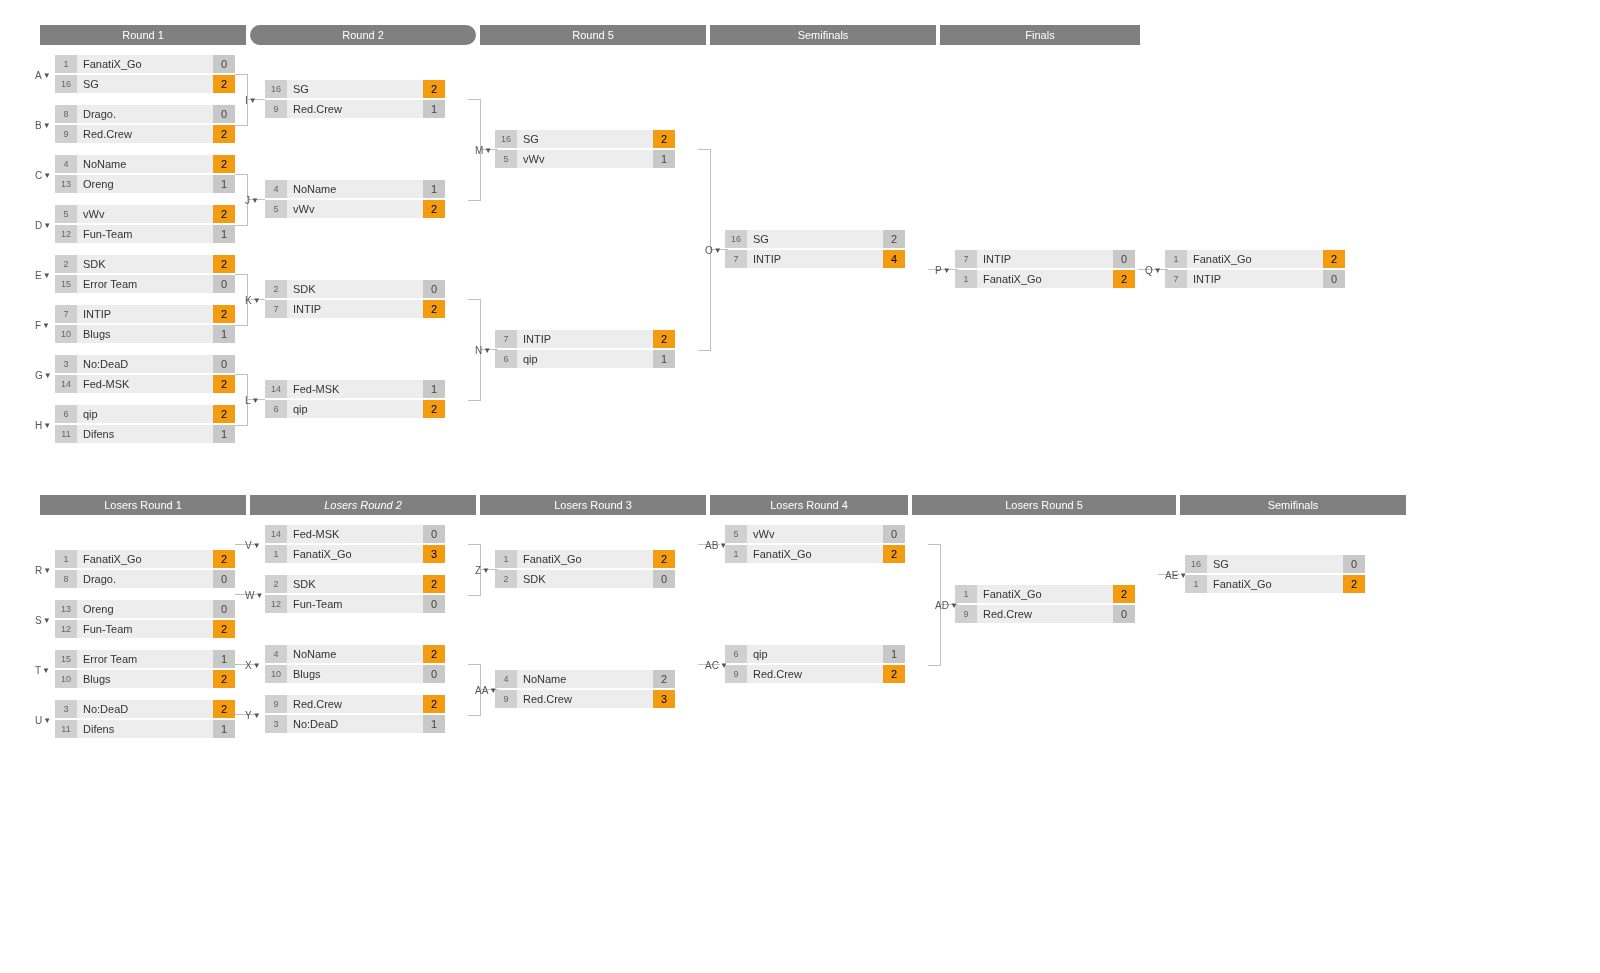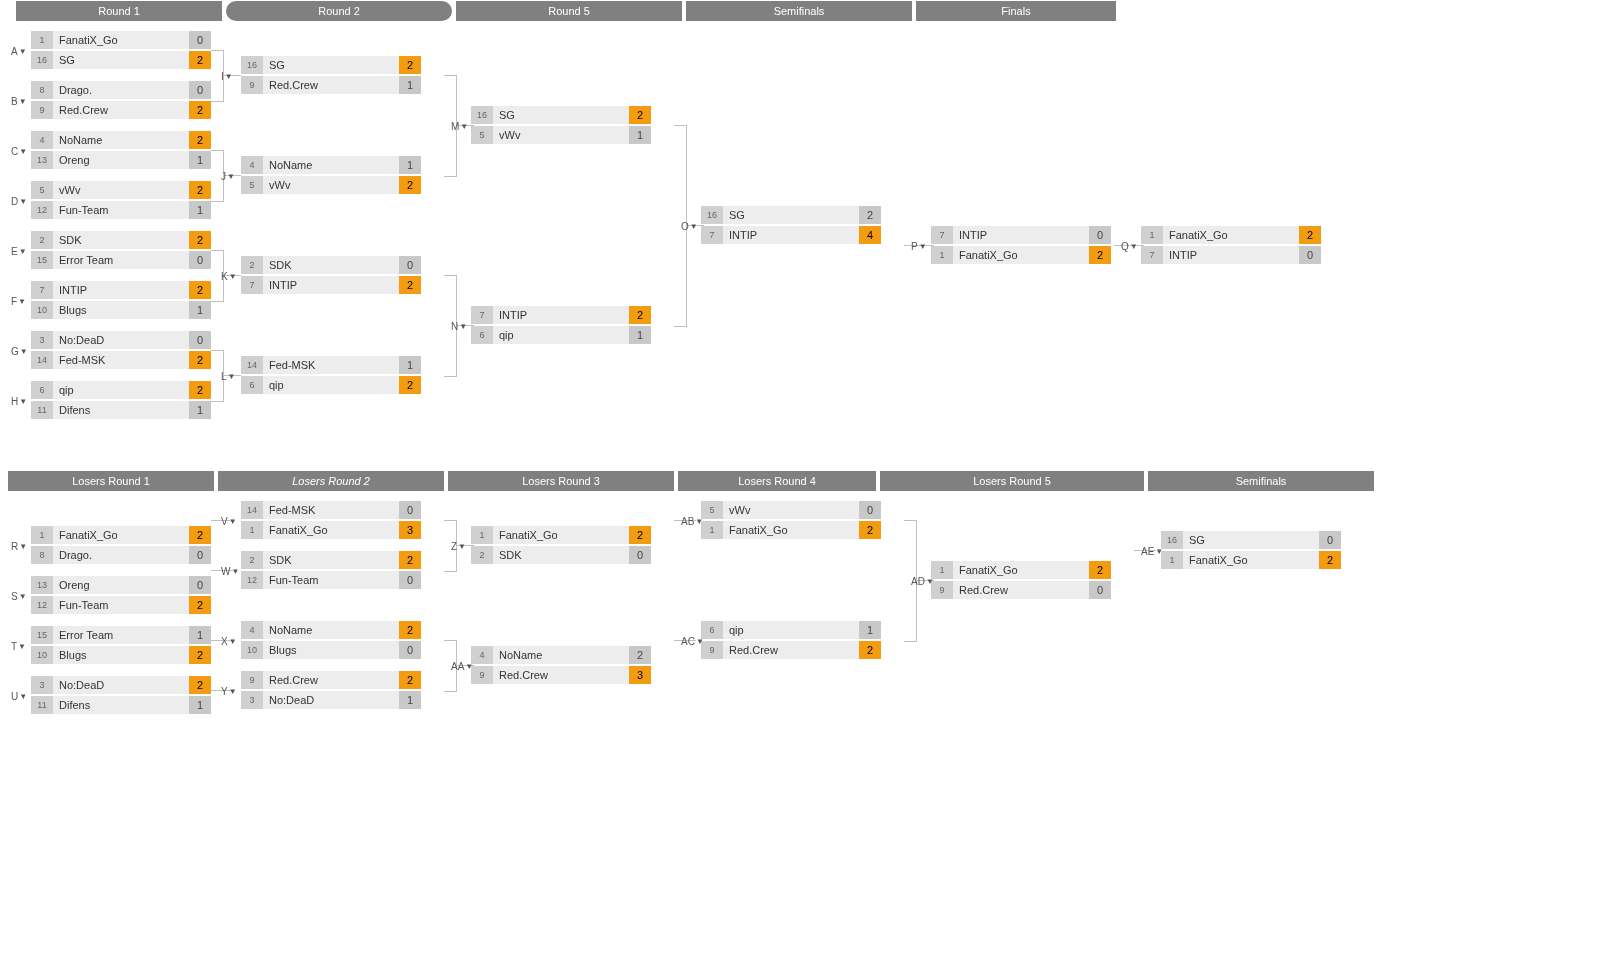--- a/index.html
+++ b/index.html
@@ -1,16 +1,16 @@
 <!DOCTYPE html>
 <html><head>
 <meta charset="utf-8">
 <style>
 body{margin:0;background:#fff;font-family:Arial,sans-serif;font-size:11px;color:#333}
-.wrap{padding:1px}
+.wrap{padding:25px}
 .section{margin-bottom:40px}
 .headers{display:flex;gap:4px;margin-bottom:10px}
 .hdr{background:#808080;color:#fff;text-align:center;padding:4px 0;font-size:11px;flex:0 0 auto}
 .bracket{position:relative}
 .match{position:absolute;width:180px}
 .mlabel{position:absolute;left:-20px;top:50%;transform:translateY(-50%);font-size:10px;color:#555;display:flex;align-items:center;gap:1px;cursor:pointer}
 .caret{font-size:8px}
 .row{display:flex;height:18px;margin-bottom:2px;align-items:stretch}
 .seed{width:22px;background:#d0d0d0;color:#666;font-size:9px;display:flex;align-items:center;justify-content:center}
 .team{flex:1;background:#ededed;padding:0 6px;display:flex;align-items:center;font-size:11px}
@@ -318,21 +318,21 @@
           <div class="row">
             <div class="seed">7</div>
             <div class="team">INTIP</div>
             <div class="score lose">0</div>
           </div>
         </div>
       </div>
  </div>
  <div class="section" id="lower-section">
   <div class="headers" id="lower-headers">
-        <div class="hdr" style="width: 206px; margin-left: 7px;">Losers Round 1</div>
+        <div class="hdr" style="width: 206px; margin-left: 15px;">Losers Round 1</div>
         <div class="hdr" style="width: 226px; font-style: italic;">Losers Round 2</div>
         <div class="hdr" style="width: 226px;">Losers Round 3</div>
         <div class="hdr" style="width: 198px;">Losers Round 4</div>
         <div class="hdr" style="width: 264px;">Losers Round 5</div>
         <div class="hdr" style="width: 226px;">Semifinals</div>
       </div>
   <div class="bracket" id="lower-bracket" style="height:230px">
         <div class="connL" style="left: 210px; top: 19px; width: 22px;"></div>
         <div class="connL" style="left: 210px; top: 69px; width: 22px;"></div>
         <div class="connL" style="left: 210px; top: 139px; width: 22px;"></div>

